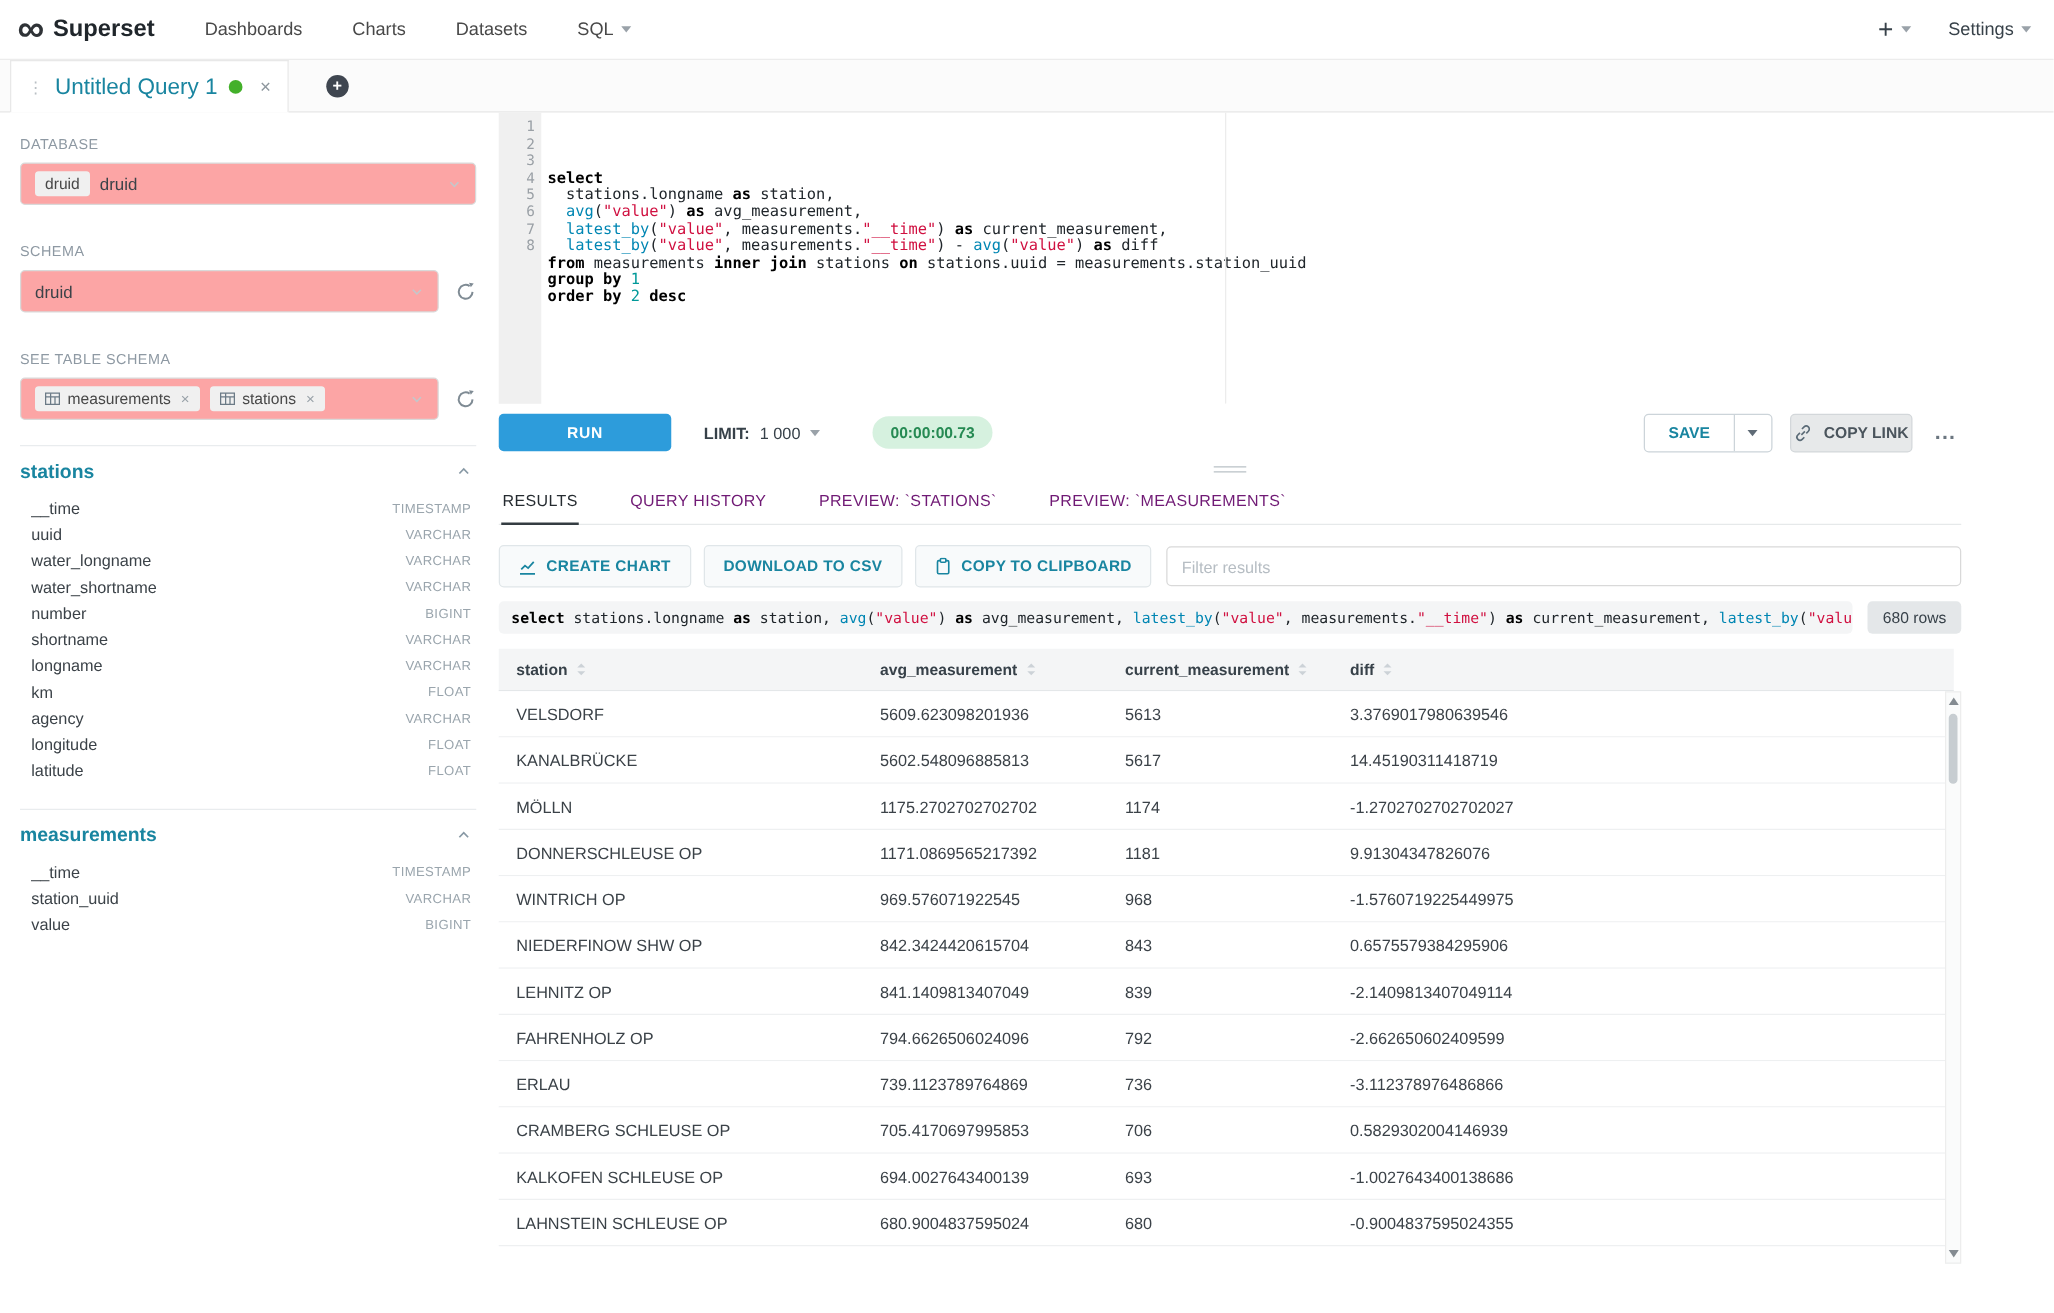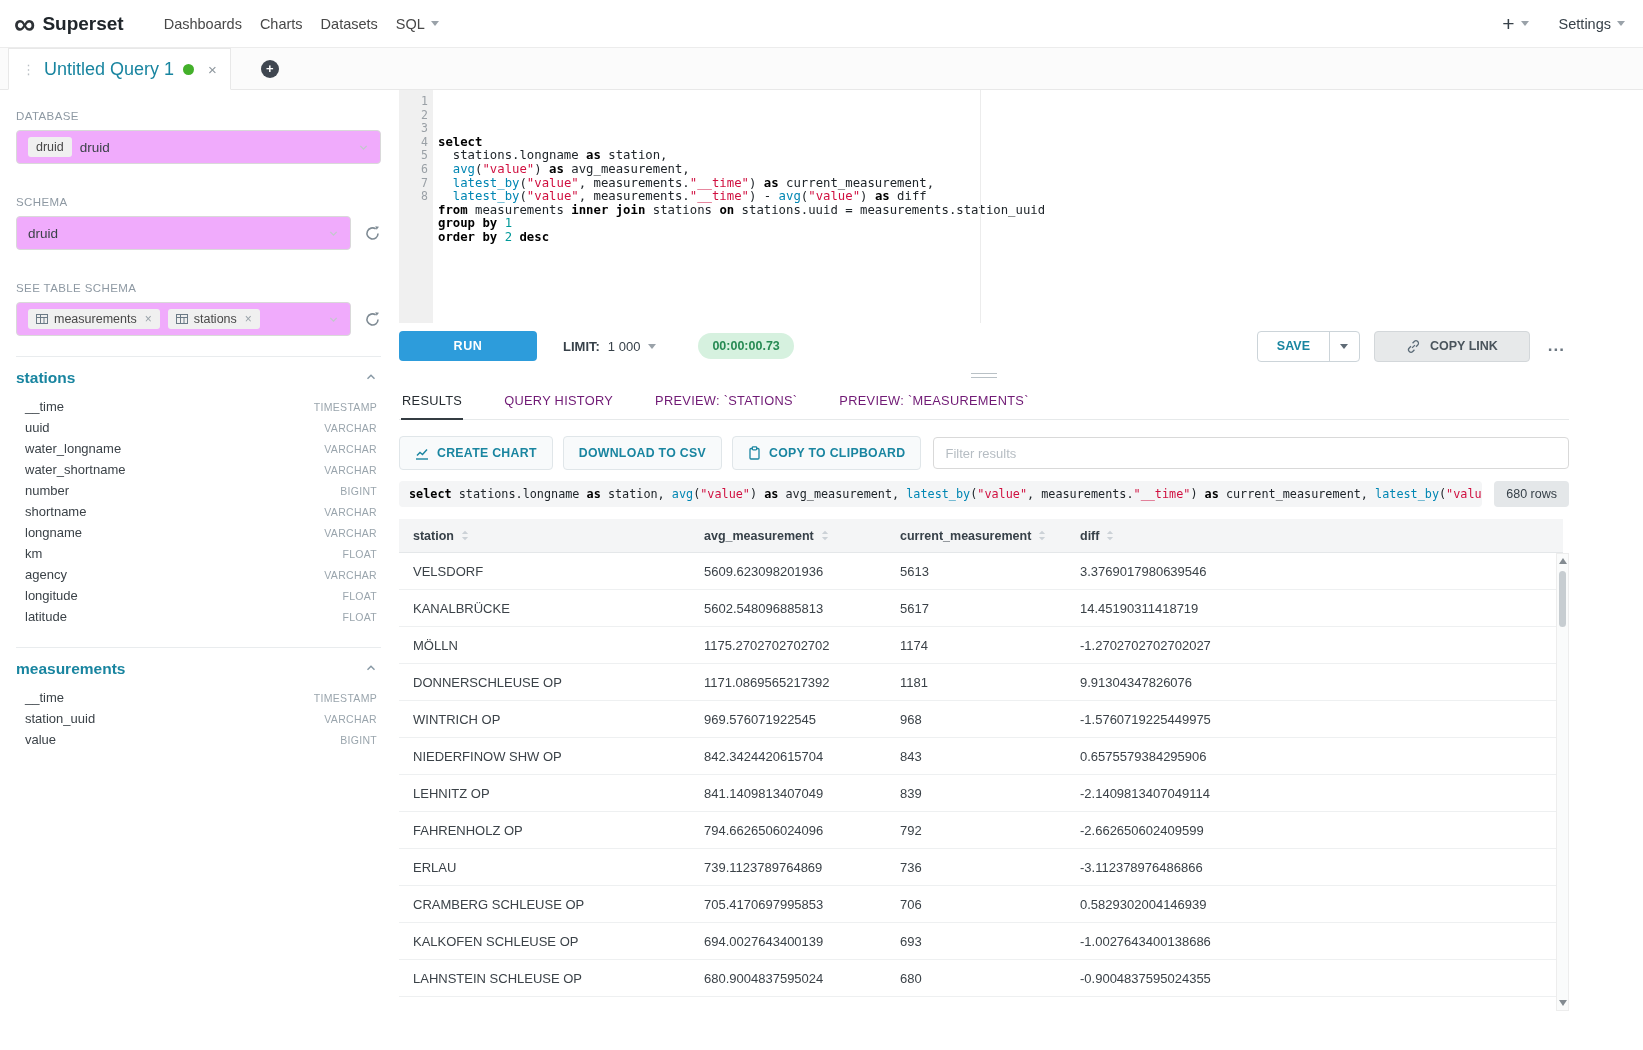--- a/index.html
+++ b/index.html
@@ -5,21 +5,21 @@
   *{box-sizing:border-box;margin:0;padding:0}
   html,body{width:1643px;height:1050px}
   body{font-family:"Liberation Sans",sans-serif;background:#fff;color:#333;overflow:hidden;font-size:14px}
   button{font-family:inherit;cursor:pointer}
   input{font-family:inherit}
 
   
   .navbar{height:48px;display:flex;align-items:center;padding:0 18px 0 14px;border-bottom:1px solid #ececec;background:#fff}
   .logo{font-size:30px;font-weight:700;color:#2f3337;line-height:.8;margin-right:8px;letter-spacing:-1px}
   .brand{font-size:19px;font-weight:700;color:#20262b;margin-right:40px}
-  .nav-items{display:flex;align-items:center;gap:18px}
+  .nav-items{display:flex;align-items:center;gap:40px}
   .nav-item{font-size:14.5px;color:#484848;display:flex;align-items:center;gap:6px;cursor:pointer}
   .tri-down{width:0;height:0;border-left:4px solid transparent;border-right:4px solid transparent;border-top:5px solid #9aa2a9;display:inline-block}
   .navbar-right{margin-left:auto;display:flex;align-items:center;gap:30px}
   .nav-plus{font-size:21px;color:#374149;display:flex;align-items:center;gap:6px;line-height:1}
   .nav-settings{font-size:14.5px;color:#374149;display:flex;align-items:center;gap:6px}
 
   
   .tabstrip{height:42px;background:#fbfbfb;border-bottom:1px solid #e8e8e8;display:flex;align-items:stretch;padding-left:8px}
   .qtab{display:flex;align-items:center;gap:9px;background:#fff;border:1px solid #e8e8e8;border-bottom:1px solid #fff;margin-bottom:-1px;padding:0 13px;cursor:pointer}
   .qtab-dots{color:#b9bfc4;font-size:13px}
@@ -30,21 +30,21 @@
 
   
   .content{display:flex;height:960px}
   .sidebar{width:399px;flex:0 0 399px;padding:12px 18px 0 16px;overflow:hidden}
   .main{flex:1;display:flex;flex-direction:column;padding-right:74px;min-width:0}
 
   
   .side-label{font-size:11.5px;color:#8e99a3;letter-spacing:.4px;margin:32px 0 8px}
   .side-label.first{margin-top:8px}
   .side-row{display:flex;align-items:center;gap:13px}
-  .selectbox{height:34px;border:1px solid #d9d9d9;border-radius:4px;background:#f0abfc;display:flex;align-items:center;gap:8px;padding:0 11px;flex:1;cursor:pointer}
+  .selectbox{height:34px;border:1px solid #d9d9d9;border-radius:4px;background:#fca5a5;display:flex;align-items:center;gap:8px;padding:0 11px;flex:1;cursor:pointer}
   .sel-chev{margin-left:auto;display:flex;align-items:center}
   .sel-text{font-size:13.5px;color:#3b4248}
   .tag{background:#f0f0f0;border-radius:3px;padding:3px 8px;font-size:12.5px;color:#484848;display:inline-flex;align-items:center;gap:6px}
   .tag .tag-x{color:#98a1a8;font-size:12px;margin-left:2px;cursor:pointer}
   .tag-icon{display:flex;align-items:center}
   .refresh-btn{flex:0 0 auto;display:flex;align-items:center;justify-content:center;cursor:pointer}
   .schema-browser{margin-top:4px}
   .schema-section{border-top:1px solid #e9ecee;margin-top:20px;padding-top:10px}
   .schema-head{display:flex;align-items:center;justify-content:space-between;padding:2px 4px 9px 0;cursor:pointer}
   .schema-title{color:#1985a0;font-size:15.5px;font-weight:700}
@@ -68,21 +68,21 @@
   .toolbar{height:46px;display:flex;align-items:center}
   .run-btn{width:138px;height:30px;background:#2d9cdb;color:#fff;border:none;border-radius:4px;font-weight:700;font-size:12.5px;letter-spacing:.6px}
   .limit{display:flex;align-items:center;gap:8px;margin-left:26px}
   .limit-label{font-size:13px;font-weight:700;color:#374149}
   .limit-value{font-size:13px;color:#374149;display:flex;align-items:center;gap:8px;cursor:pointer}
   .timer{margin-left:42px;background:#d6f1df;color:#268a53;font-size:12.5px;font-weight:700;padding:6px 14px;border-radius:15px}
   .toolbar-right{margin-left:auto;display:flex;align-items:center;gap:14px}
   .save-split{display:flex;border:1px solid #ccd4d9;border-radius:4px;overflow:hidden;background:#fff;height:31px}
   .save-main{padding:0 19px;display:flex;align-items:center;color:#1985a0;font-weight:700;font-size:12.5px;cursor:pointer}
   .save-caret{width:30px;display:flex;align-items:center;justify-content:center;border-left:1px solid #ccd4d9;cursor:pointer}
-  .copylink-btn{height:31px;display:flex;align-items:center;gap:9px;background:#e7e9ea;border:1px solid #d3d7da;border-radius:4px;padding:0 31px;color:#4a545c;font-weight:700;font-size:12.5px}
+  .copylink-btn{height:31px;display:flex;align-items:center;gap:9px;background:#e7e9ea;border:1px solid #d3d7da;border-radius:4px;padding:0 2px;color:#4a545c;font-weight:700;font-size:12.5px}
   .more-btn{color:#6b7680;font-weight:700;font-size:17px;letter-spacing:1px;padding:0 4px;cursor:pointer;line-height:.5}
 
   
   .pane-divider{height:13px;display:flex;align-items:center;justify-content:center;cursor:row-resize}
   .drag-handle{display:flex;flex-direction:column;gap:3px;width:26px}
   .drag-handle span{height:1px;background:#b9c1c6}
 
   
   .south-tabs{display:flex;gap:40px;border-bottom:1px solid #e6e9ea;padding-left:2px}
   .rtab{padding:11px 1px;font-size:12.8px;color:#701a75;letter-spacing:.3px;position:relative;cursor:pointer}

